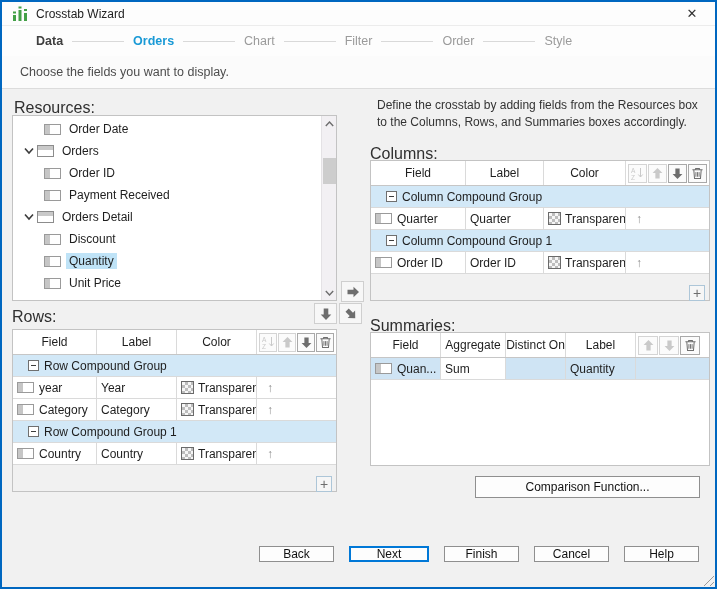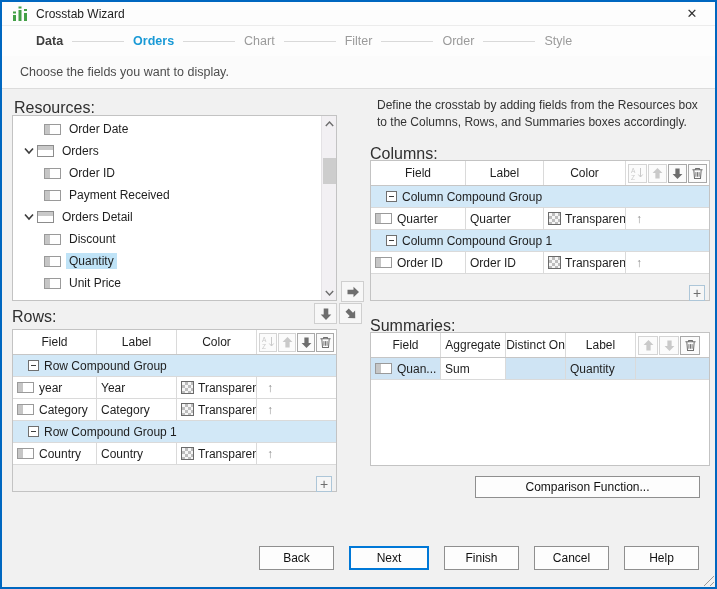--- a/index.html
+++ b/index.html
@@ -82,21 +82,21 @@
   
   .c-f { width:95px; } .c-l { width:78px; } .c-c { width:82px; } .c-i { width:83px; }
   .r-f { width:84px; } .r-l { width:80px; } .r-c { width:80px; } .r-i { width:79px; }
   .s-f { width:70px; } .s-a { width:65px; } .s-d { width:60px; } .s-l { width:70px; } .s-i { width:73px; }
   .cell-white { background:#fff; }
 
   .instruction { position:absolute; left:375px; top:8px; width:333px; color:#333; line-height:1.45; }
 
   
   .btn { background:#fdfdfd; border:1px solid #8f8f8f; font-size:12px; color:#111;
-         font-family:inherit; height:24px; }
+         font-family:inherit; height:16px; }
   .btn.default { border:1px solid #0078d7; box-shadow:inset 0 0 0 1px #0078d7; }
   .cmp-btn { position:absolute; left:473px; top:387px; width:225px; height:22px; }
 
   .footer { height:49px; display:flex; align-items:flex-start; justify-content:flex-end;
             gap:15px; padding:11px 16px 0 0; background:#f1f1f1; }
   .footer .btn { width:75px; }
   .footer .btn.default { width:80px; }
 
   .resize-grip { position:absolute; right:1px; bottom:1px; width:13px; height:13px;
     background:repeating-linear-gradient(135deg, transparent 0 3px, #9a9a9a 3px 4px);

